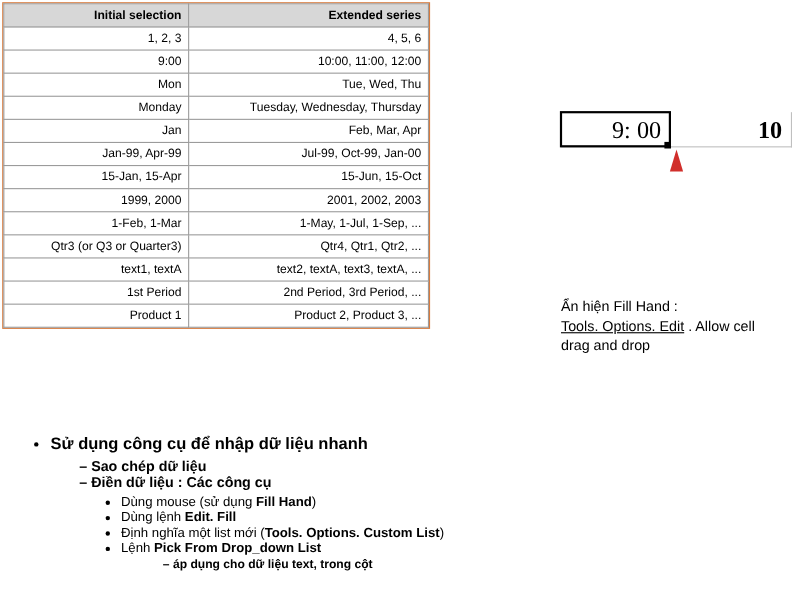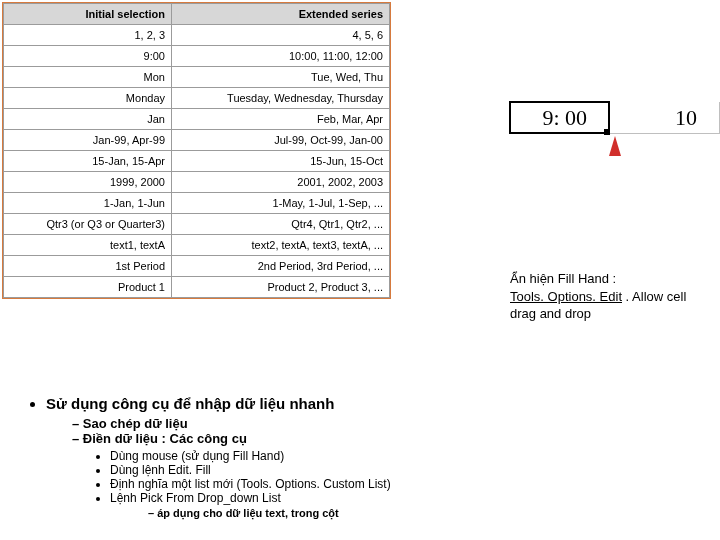--- a/index.html
+++ b/index.html
@@ -5,35 +5,35 @@
   html,body{margin:0;padding:0;width:720px;height:540px;background:#fff;font-family:Arial,Helvetica,sans-serif;font-size:12px;color:#000;overflow:hidden}
   .page{position:relative;width:720px;height:540px}
   .tbl-wrap{position:absolute;left:2px;top:2px;border:1px solid #d67a3e}
   table.ex{border-collapse:collapse;font-family:Verdana,Geneva,sans-serif;font-size:11px}
   table.ex th,table.ex td{border:1px solid #9b9b9b;padding:4px 6px;text-align:right;vertical-align:top}
   table.ex th{background:#d7d7d7;font-weight:bold}
   table.ex .col0{width:155px}
   table.ex .col1{width:205px}
   .cells-area{position:absolute;left:510px;top:102px}
   .cells-grid{display:flex}
-  .cell{height:32px;border-right:1px solid #bfbfbf;border-bottom:1px solid #bfbfbf;display:flex;align-items:center;justify-content:flex-end;font-family:"Times New Roman",serif;font-size:22px;padding-right:22px;box-sizing:border-box}
+  .cell{height:32px;border-right:1px solid #bfbfbf;border-bottom:1px solid #bfbfbf;display:flex;align-items:center;justify-content:flex-end;font-family:"Times New Roman",serif;font-size:22px;padding-right:8px;box-sizing:border-box}
   .cell.a{width:100px}
   .cell.b{width:110px}
   .sel-box{position:absolute;left:-1px;top:-1px;width:101px;height:33px;border:2px solid #000;box-sizing:border-box}
   .fill-handle{position:absolute;left:94px;top:27px;width:6px;height:6px;background:#000}
   .arrow{position:absolute;left:99px;top:34px;width:0;height:0;border-left:6px solid transparent;border-right:6px solid transparent;border-bottom:20px solid #d12f2b}
   .note{position:absolute;left:510px;top:270px;width:200px;font-family:Arial,Helvetica,sans-serif;font-size:13px;font-weight:normal;line-height:1.35}
   .bullets{position:absolute;left:20px;top:395px;width:680px;font-family:Arial,Helvetica,sans-serif}
   ul.lv1{list-style:disc;margin:0;padding-left:26px;font-size:15px;font-weight:bold}
   ul.lv2{list-style:none;margin:4px 0 0 0;padding-left:26px;font-size:13px;font-weight:bold}
   ul.lv2>li::before{content:"–  "}
   ul.lv3{list-style:disc;margin:3px 0 0 0;padding-left:38px;font-size:12px;font-weight:normal}
   ul.lv4{list-style:none;margin:2px 0 12px 0;padding-left:38px;font-size:11px;font-weight:bold}
   ul.lv4>li::before{content:"–  "}
-  .b{font-weight:normal}
+  .b{font-weight:bold}
 </style>
 </head>
 <body>
 <div class="page">
 
 <div class="tbl-wrap">
   <table class="ex">
     <thead>
       <tr>
         <th class="col0">Initial selection</th>
@@ -67,21 +67,21 @@
           </tr>
           <tr>
             <td class="col0">15-Jan, 15-Apr</td>
             <td class="col1">15-Jun, 15-Oct</td>
           </tr>
           <tr>
             <td class="col0">1999, 2000</td>
             <td class="col1">2001, 2002, 2003</td>
           </tr>
           <tr>
-            <td class="col0">1-Jan, 1-Jun</td>
+            <td class="col0">1-Feb, 1-Mar</td>
             <td class="col1">1-May, 1-Jul, 1-Sep, ...</td>
           </tr>
           <tr>
             <td class="col0">Qtr3 (or Q3 or Quarter3)</td>
             <td class="col1">Qtr4, Qtr1, Qtr2, ...</td>
           </tr>
           <tr>
             <td class="col0">text1, textA</td>
             <td class="col1">text2, textA, text3, textA, ...</td>
           </tr>

